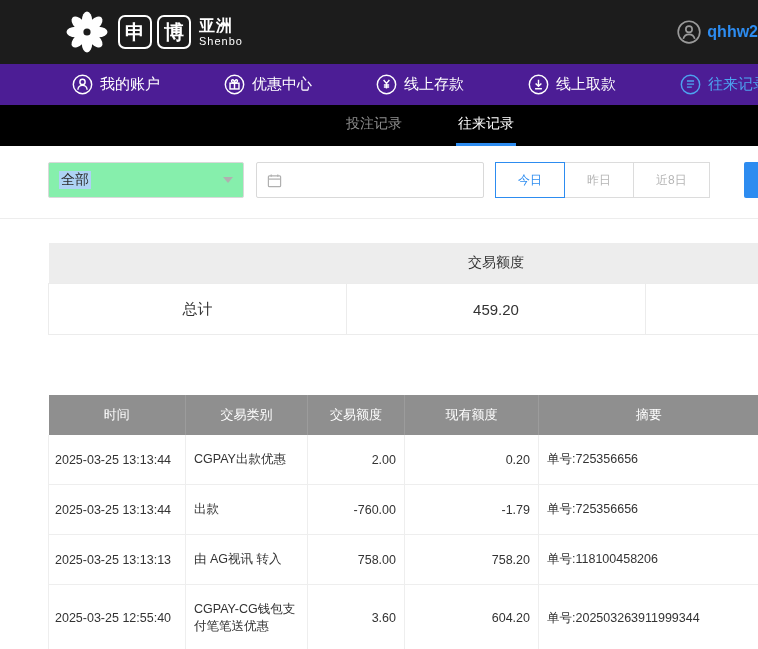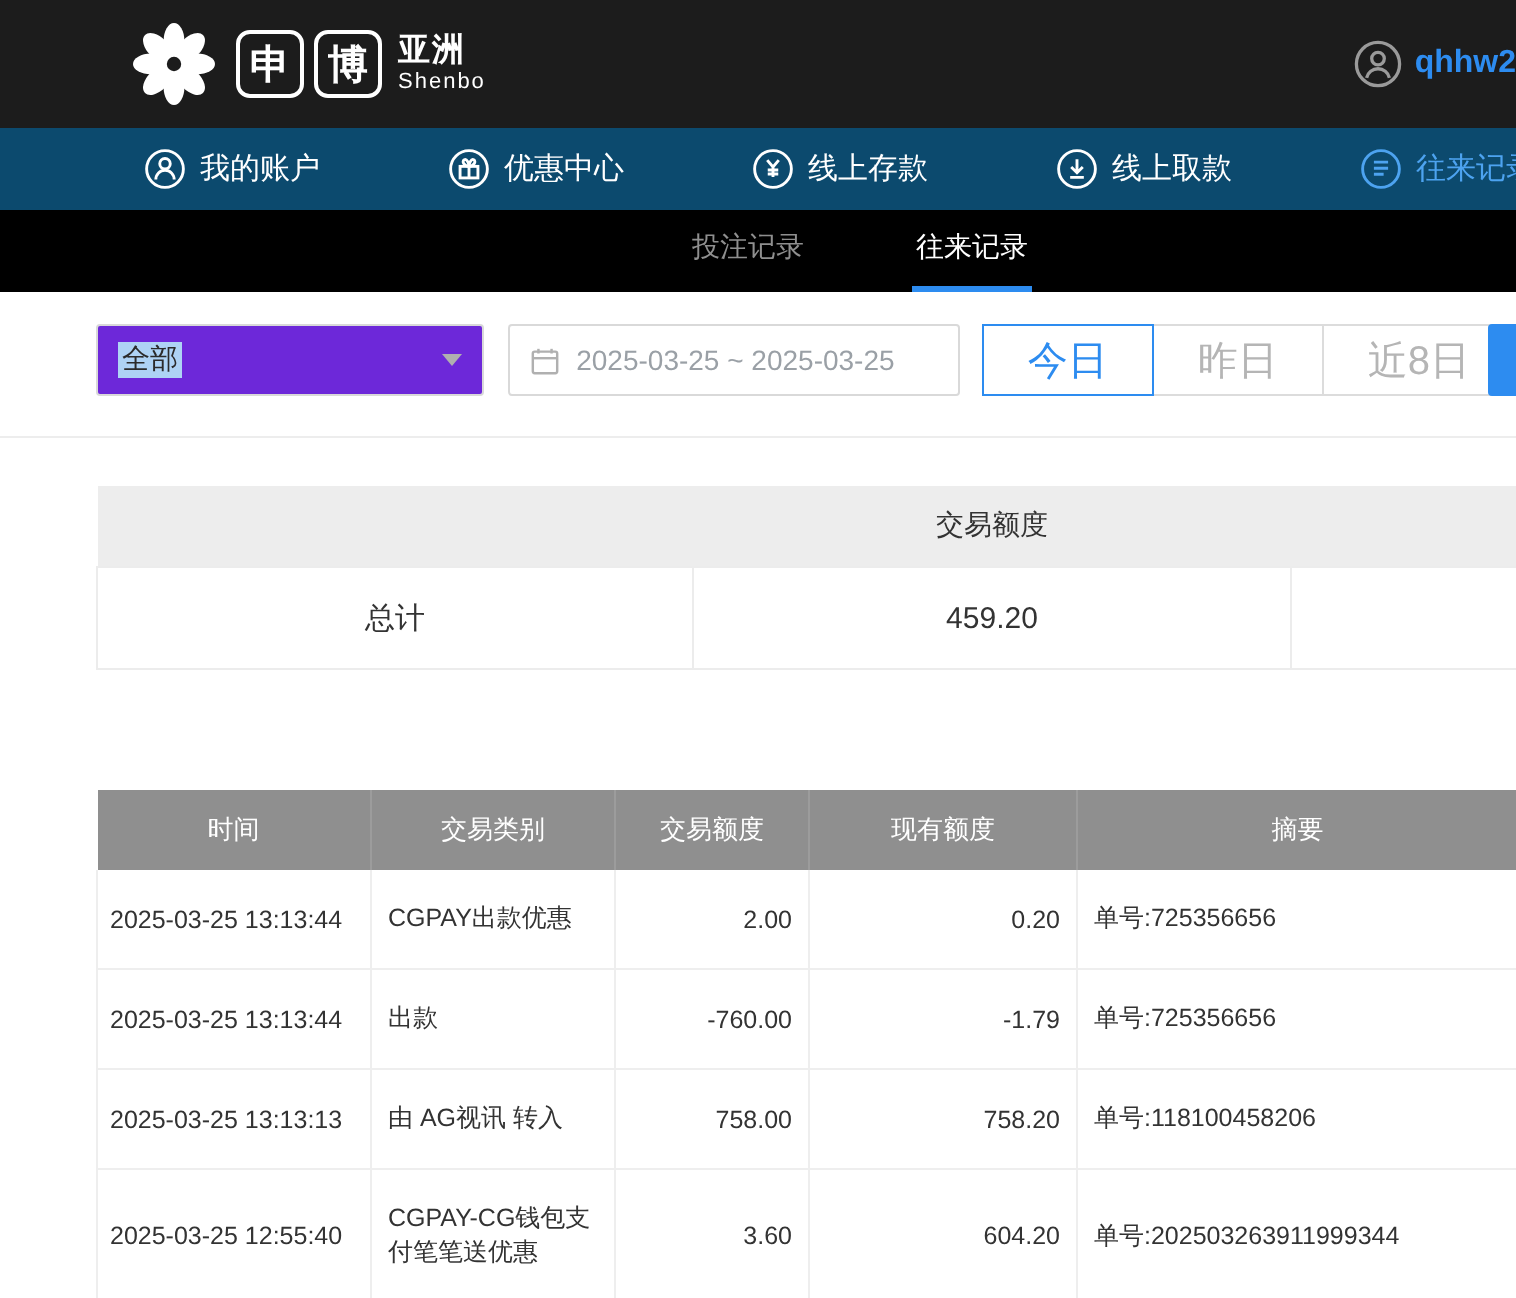--- a/index.html
+++ b/index.html
@@ -14,48 +14,48 @@
   .logo-flower{margin-right:8px;display:block;}
   .logo-box{width:30px;height:30px;border:2px solid #fff;border-radius:7px;
     color:#fff;font-size:20px;font-weight:bold;display:flex;align-items:center;
     justify-content:center;margin-right:5px;}
   .logo-region{display:flex;flex-direction:column;margin-left:3px;line-height:1;}
   .logo-region .cn{color:#fff;font-size:16px;font-weight:bold;letter-spacing:1px;}
   .logo-region .en{color:#fff;font-size:11px;margin-top:2px;letter-spacing:1px;}
   .hdr-right{margin-left:auto;display:flex;align-items:center;gap:6px;padding-right:0;}
   .username{color:#2d8cf0;font-size:16px;font-weight:bold;white-space:nowrap;}
   
-  .nav{height:41px;background:#0c4a6e;display:flex;align-items:center;
+  .nav{height:41px;background:#4c1d95;display:flex;align-items:center;
     padding-left:72px;gap:64px;}
   .nav-item{display:flex;align-items:center;gap:7px;color:#ffffff;
     font-size:15px;white-space:nowrap;cursor:pointer;flex:0 0 auto;}
   .nav-item.active{color:#4da3f0;}
   .nav-item svg{display:block;}
   
   .tabs{height:41px;background:#000000;display:flex;align-items:stretch;
     padding-left:344px;gap:52px;}
   .tab{display:flex;align-items:center;font-size:14px;color:#8f8f8f;
     border-bottom:3px solid transparent;padding:0 2px;cursor:pointer;white-space:nowrap;}
   .tab.active{color:#ffffff;border-bottom-color:#2d8cf0;}
   
   .filter-bar{position:relative;display:flex;align-items:center;
     padding:16px 0 20px 48px;border-bottom:1px solid #ededed;}
   .f-select{width:196px;height:36px;border:1px solid #d9d9d9;border-radius:2px;
     display:flex;align-items:center;justify-content:space-between;
-    padding:0 10px;box-sizing:border-box;background:#6d28d9;cursor:pointer;}
+    padding:0 10px;box-sizing:border-box;background:#86efac;cursor:pointer;}
   .f-select .sel-text{font-size:14px;color:#2b2b2b;background:#aed3f5;padding:0 2px;}
   .caret{width:0;height:0;border-left:5px solid transparent;
     border-right:5px solid transparent;border-top:6px solid #b0b0b0;}
   .f-date{width:228px;height:36px;border:1px solid #d9d9d9;border-radius:2px;
     display:flex;align-items:center;gap:8px;padding:0 10px;box-sizing:border-box;
     margin-left:12px;background:#fff;cursor:pointer;}
   .f-date .date-text{font-size:14px;color:#9aa0a6;white-space:nowrap;}
   .qbtns{display:flex;margin-left:12px;}
   .qbtn{height:36px;padding:0 22px;background:#fff;border:1px solid #dcdcdc;
-    color:#b5b5b5;font-size:20px;display:flex;align-items:center;cursor:pointer;
+    color:#b5b5b5;font-size:12px;display:flex;align-items:center;cursor:pointer;
     margin-left:-1px;box-sizing:border-box;white-space:nowrap;}
   .qbtn.active{color:#2d8cf0;border-color:#2d8cf0;position:relative;z-index:1;}
   .search-btn{position:absolute;left:744px;top:16px;width:70px;height:36px;
     background:#2d8cf0;border:none;border-radius:2px;cursor:pointer;}
   
   .summary{margin:24px 0 0 48px;width:710px;border-collapse:collapse;table-layout:fixed;}
   .summary thead th{height:38px;background:#ededed;font-weight:normal;
     font-size:14px;color:#333;}
   .summary tbody td{height:48px;text-align:center;font-size:15px;color:#333;
     border:1px solid #ececec;background:#fff;}
@@ -159,21 +159,20 @@
     <span class="sel-text">全部</span>
     <span class="caret"></span>
   </div>
   <div class="f-date">
     <svg width="15" height="15" viewBox="0 0 16 16" fill="none" stroke="#b0b0b0" stroke-width="1.3">
       <rect x="1.5" y="3" width="13" height="11.5" rx="1"></rect>
       <line x1="1.5" y1="6.5" x2="14.5" y2="6.5"></line>
       <line x1="4.5" y1="1.5" x2="4.5" y2="4"></line>
       <line x1="11.5" y1="1.5" x2="11.5" y2="4"></line>
     </svg>
-    <span class="date-text">2025-03-25 ~ 2025-03-25</span>
   </div>
   <div class="qbtns">
     <button class="qbtn active">今日</button>
     <button class="qbtn">昨日</button>
     <button class="qbtn">近8日</button>
   </div>
   <button class="search-btn"></button>
 </div>
 
 <table class="summary">

